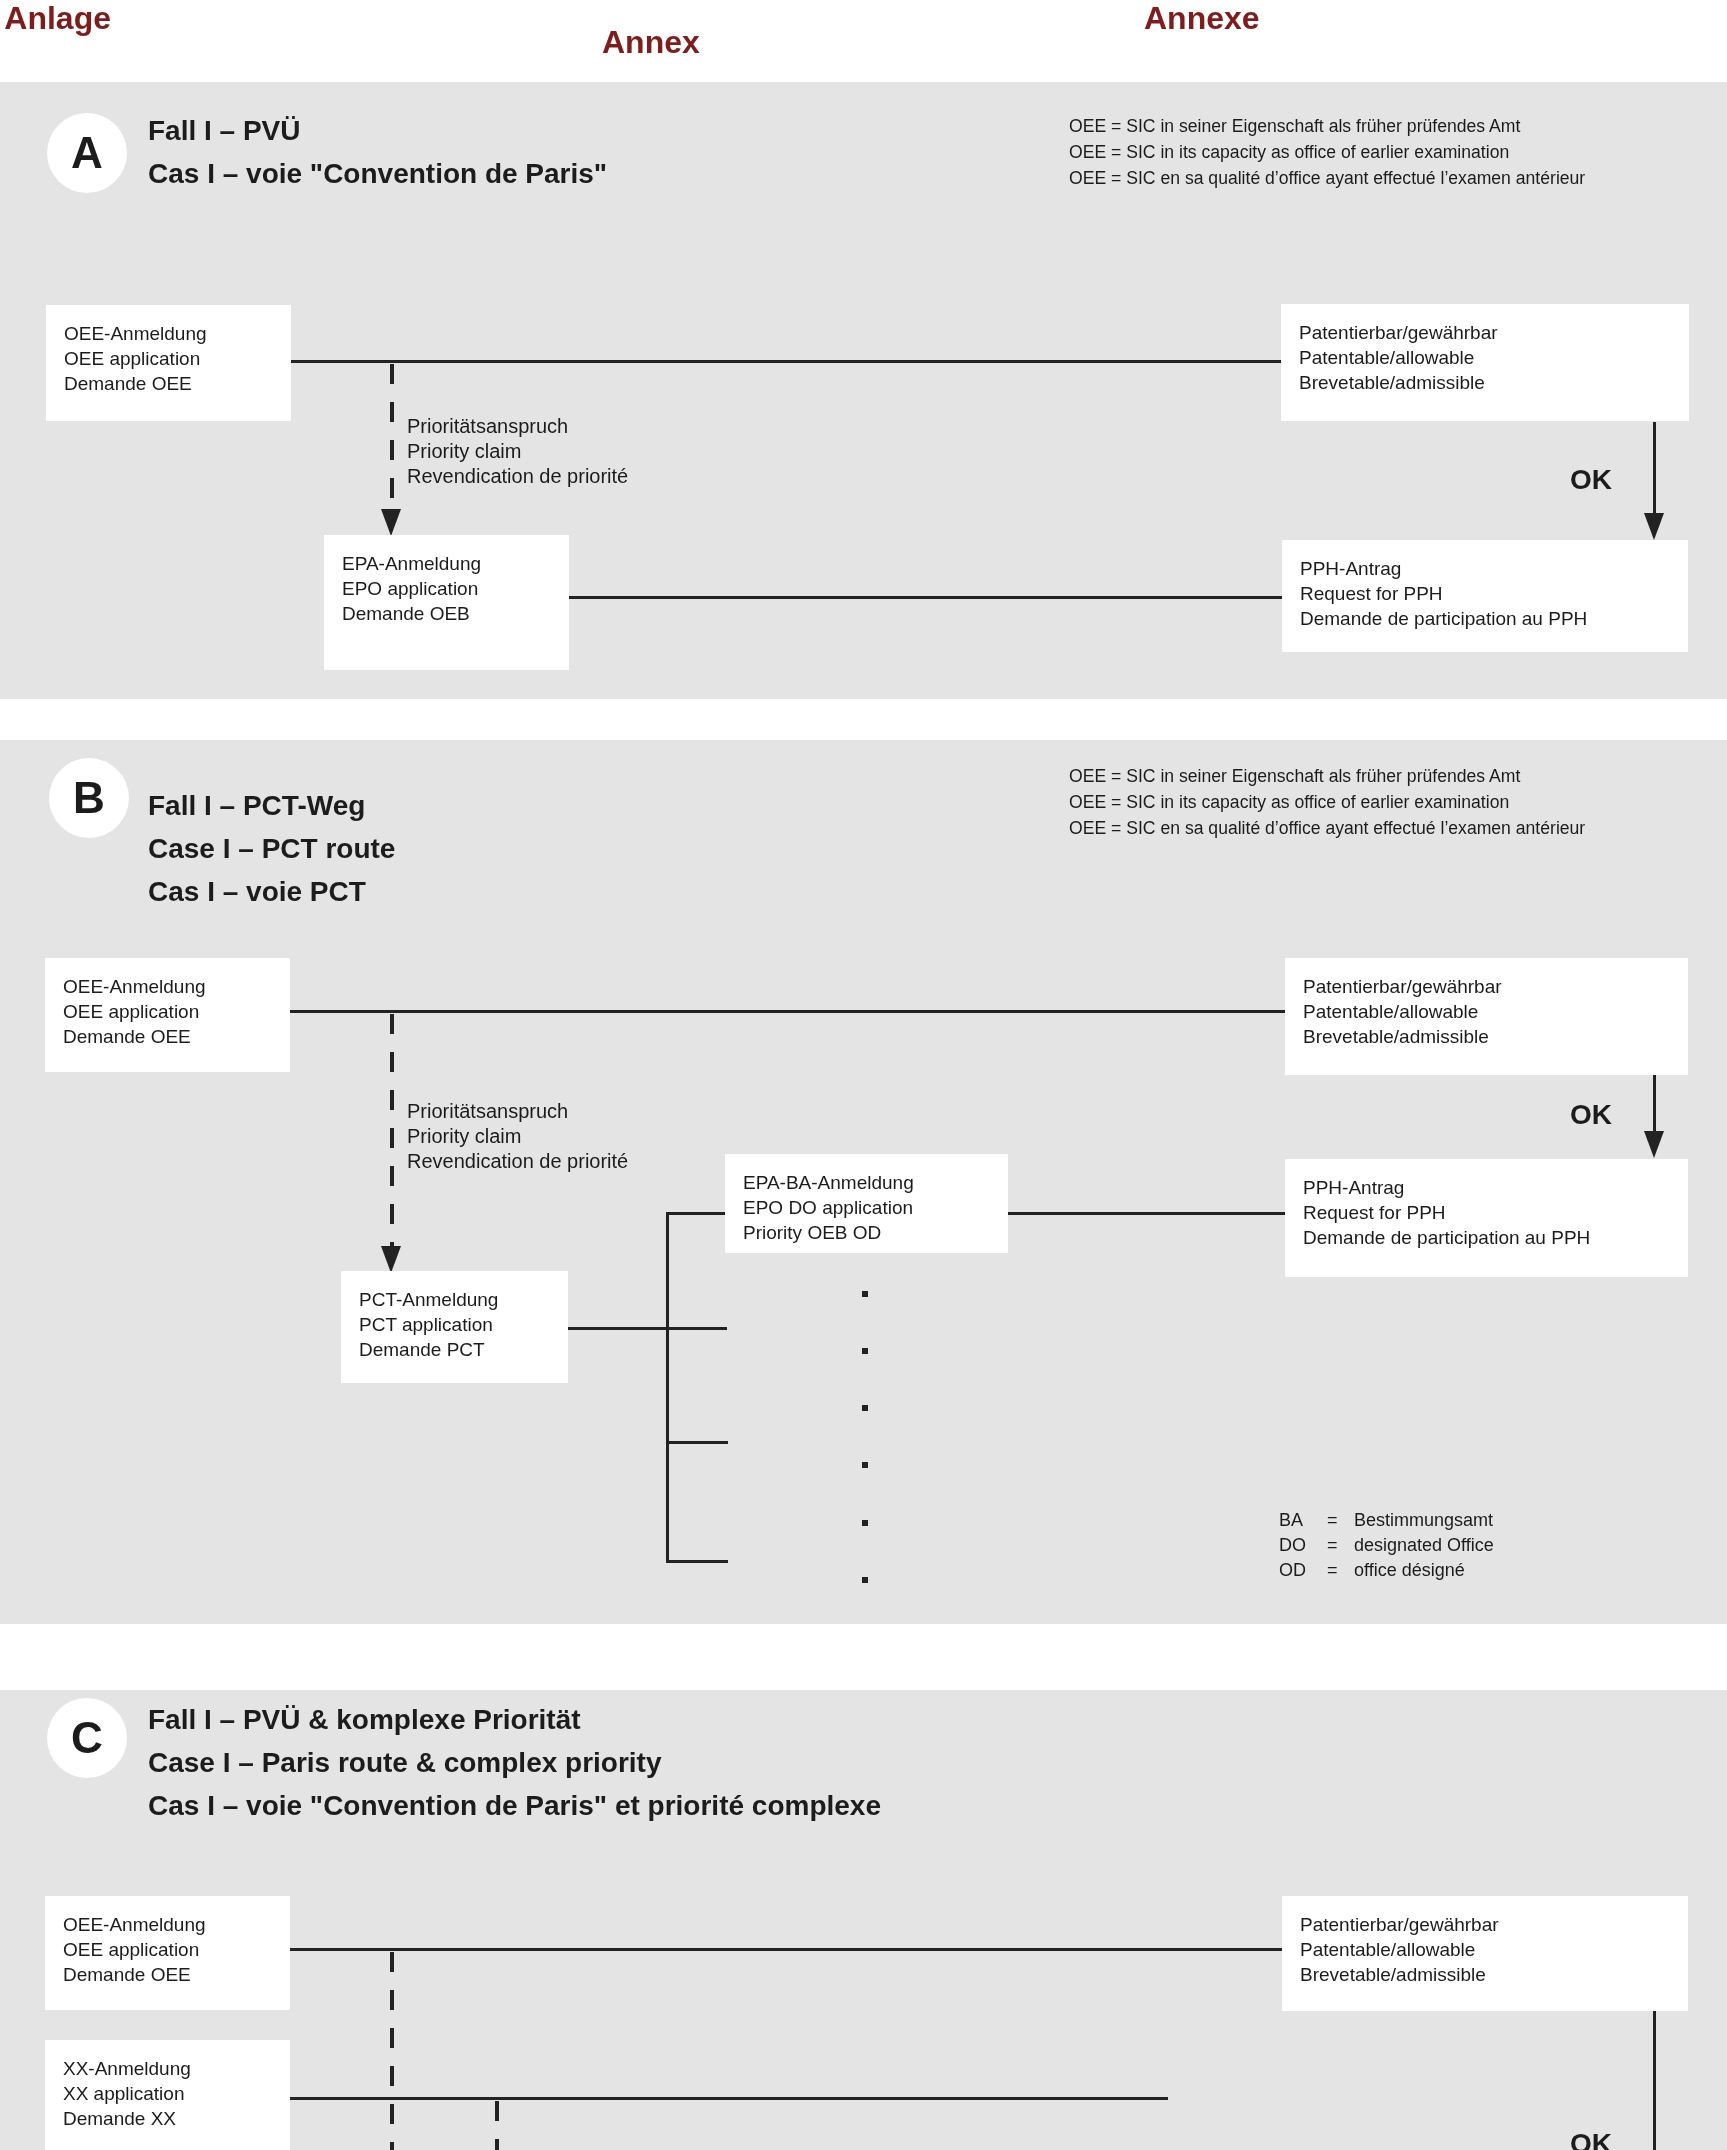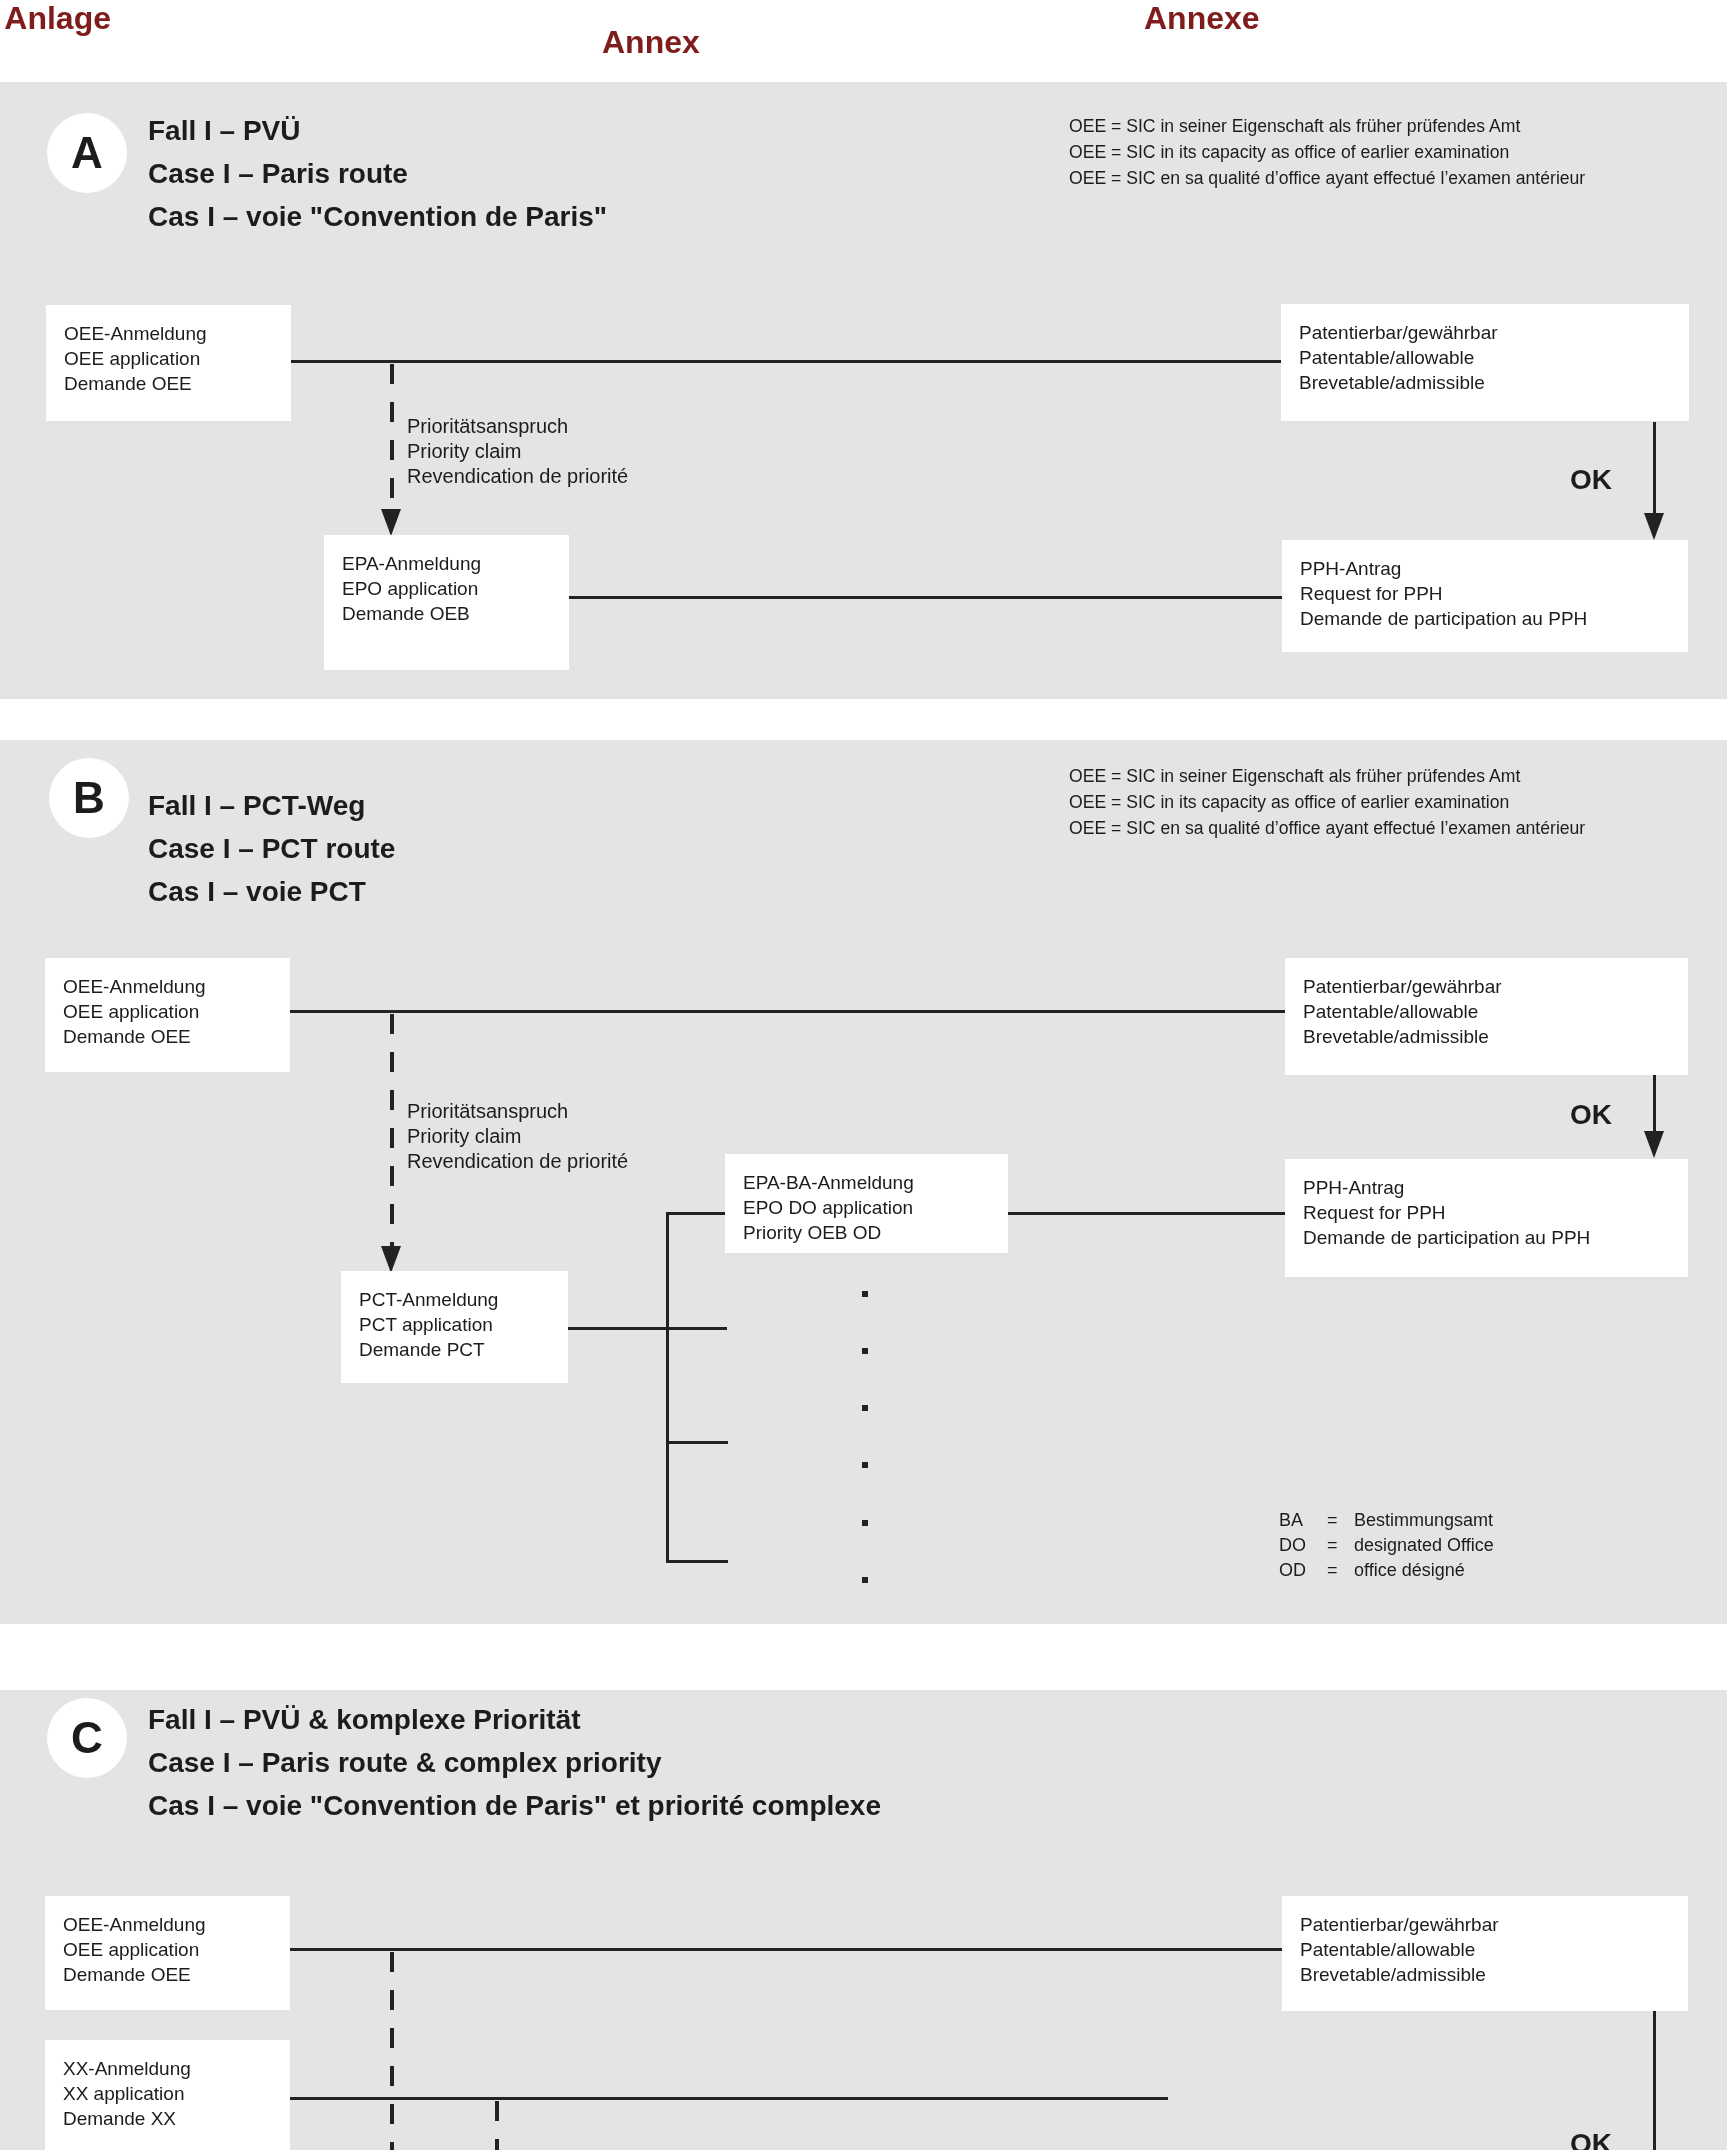--- a/index.html
+++ b/index.html
@@ -34,21 +34,20 @@
 <div class="hdr" style="left:602px;margin-top:24px;">Annex</div>
 <div class="hdr" style="left:1144px;">Annexe</div>
 
 <div class="panel" style="top:82px;height:617px;"></div>
 
 <div class="badge" style="left:47px;top:113px;">
   <span>A</span>
 </div>
 <div class="title" style="left:148px;top:109px;">
   <div>Fall I – PVÜ</div>
-  <div>Case I – Paris route</div>
   <div>Cas I  – voie "Convention de Paris"</div>
 </div>
 <div class="legend" style="left:1069px;top:113px;">
   <div>OEE = SIC in seiner Eigenschaft als früher prüfendes Amt</div>
   <div>OEE = SIC in its capacity as office of earlier examination</div>
   <div>OEE = SIC en sa qualité d’office ayant effectué l’examen antérieur</div>
 </div>
 
 <div class="box" style="left:46px;top:305px;width:245px;height:116px;">
   <div>OEE-Anmeldung</div>

